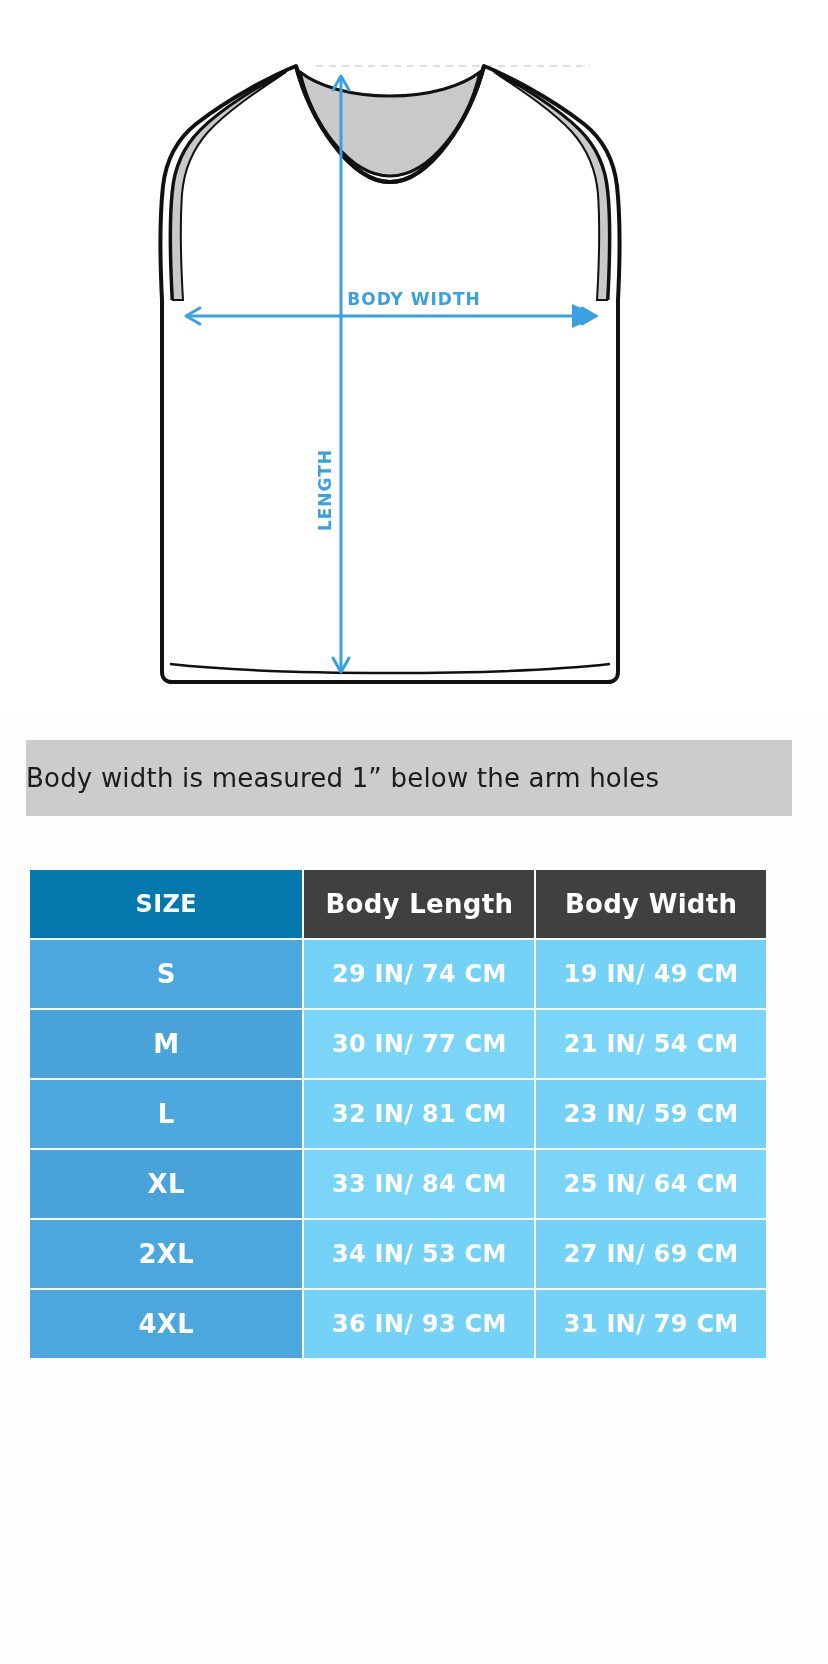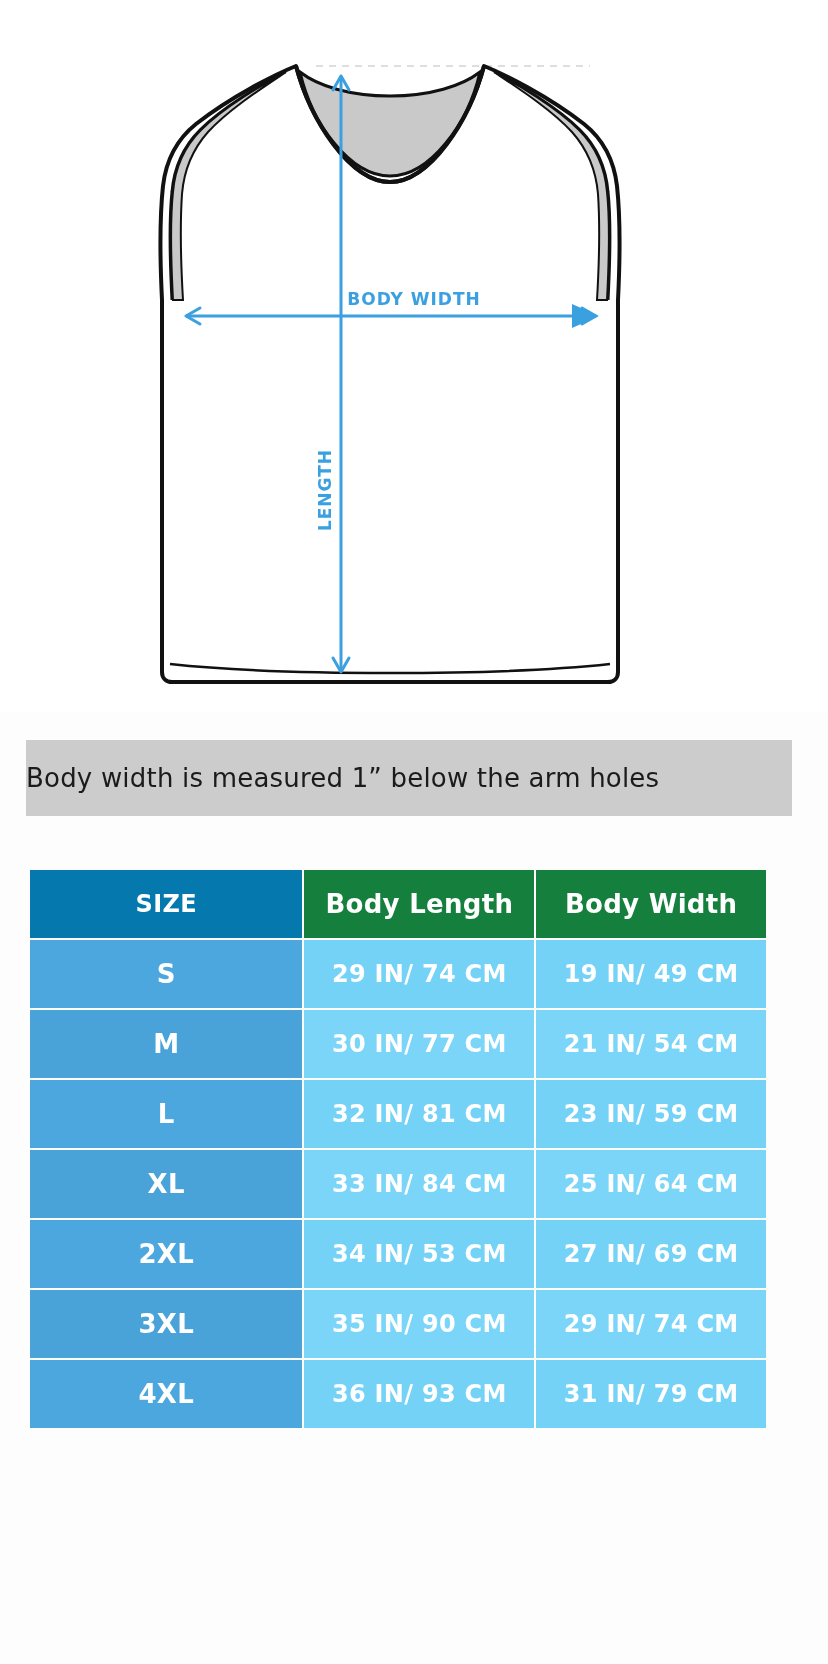--- a/index.html
+++ b/index.html
@@ -71,21 +71,21 @@
     letter-spacing: 0.3px;
     padding: 0;
     margin-left: 20px;
   }
   .size-table th.head-size {
     background: #0579ad;
     font-size: 24px;
     width: 268px;
   }
   .size-table th.head-measure {
-    background: #15803d;
+    background: #404040;
     font-size: 26px;
     width: 226px;
     text-align: center;
   }
   .size-table td.cell-size {
     background: #4ba7dd;
     font-size: 26px;
   }
   .size-table td.cell-value {
     background: #74d2f7;
@@ -212,25 +212,20 @@
       <tr class="alt">
         <td class="cell-size">XL</td>
         <td class="cell-value">33 IN/ 84 CM</td>
         <td class="cell-value">25 IN/ 64 CM</td>
       </tr>
       <tr>
         <td class="cell-size">2XL</td>
         <td class="cell-value">34 IN/ 53 CM</td>
         <td class="cell-value">27 IN/ 69 CM</td>
       </tr>
-      <tr class="alt">
-        <td class="cell-size">3XL</td>
-        <td class="cell-value">35 IN/ 90 CM</td>
-        <td class="cell-value">29 IN/ 74 CM</td>
-      </tr>
       <tr>
         <td class="cell-size">4XL</td>
         <td class="cell-value">36 IN/ 93 CM</td>
         <td class="cell-value">31 IN/ 79 CM</td>
       </tr>
     </tbody>
   </table>
 
 </div>
 

